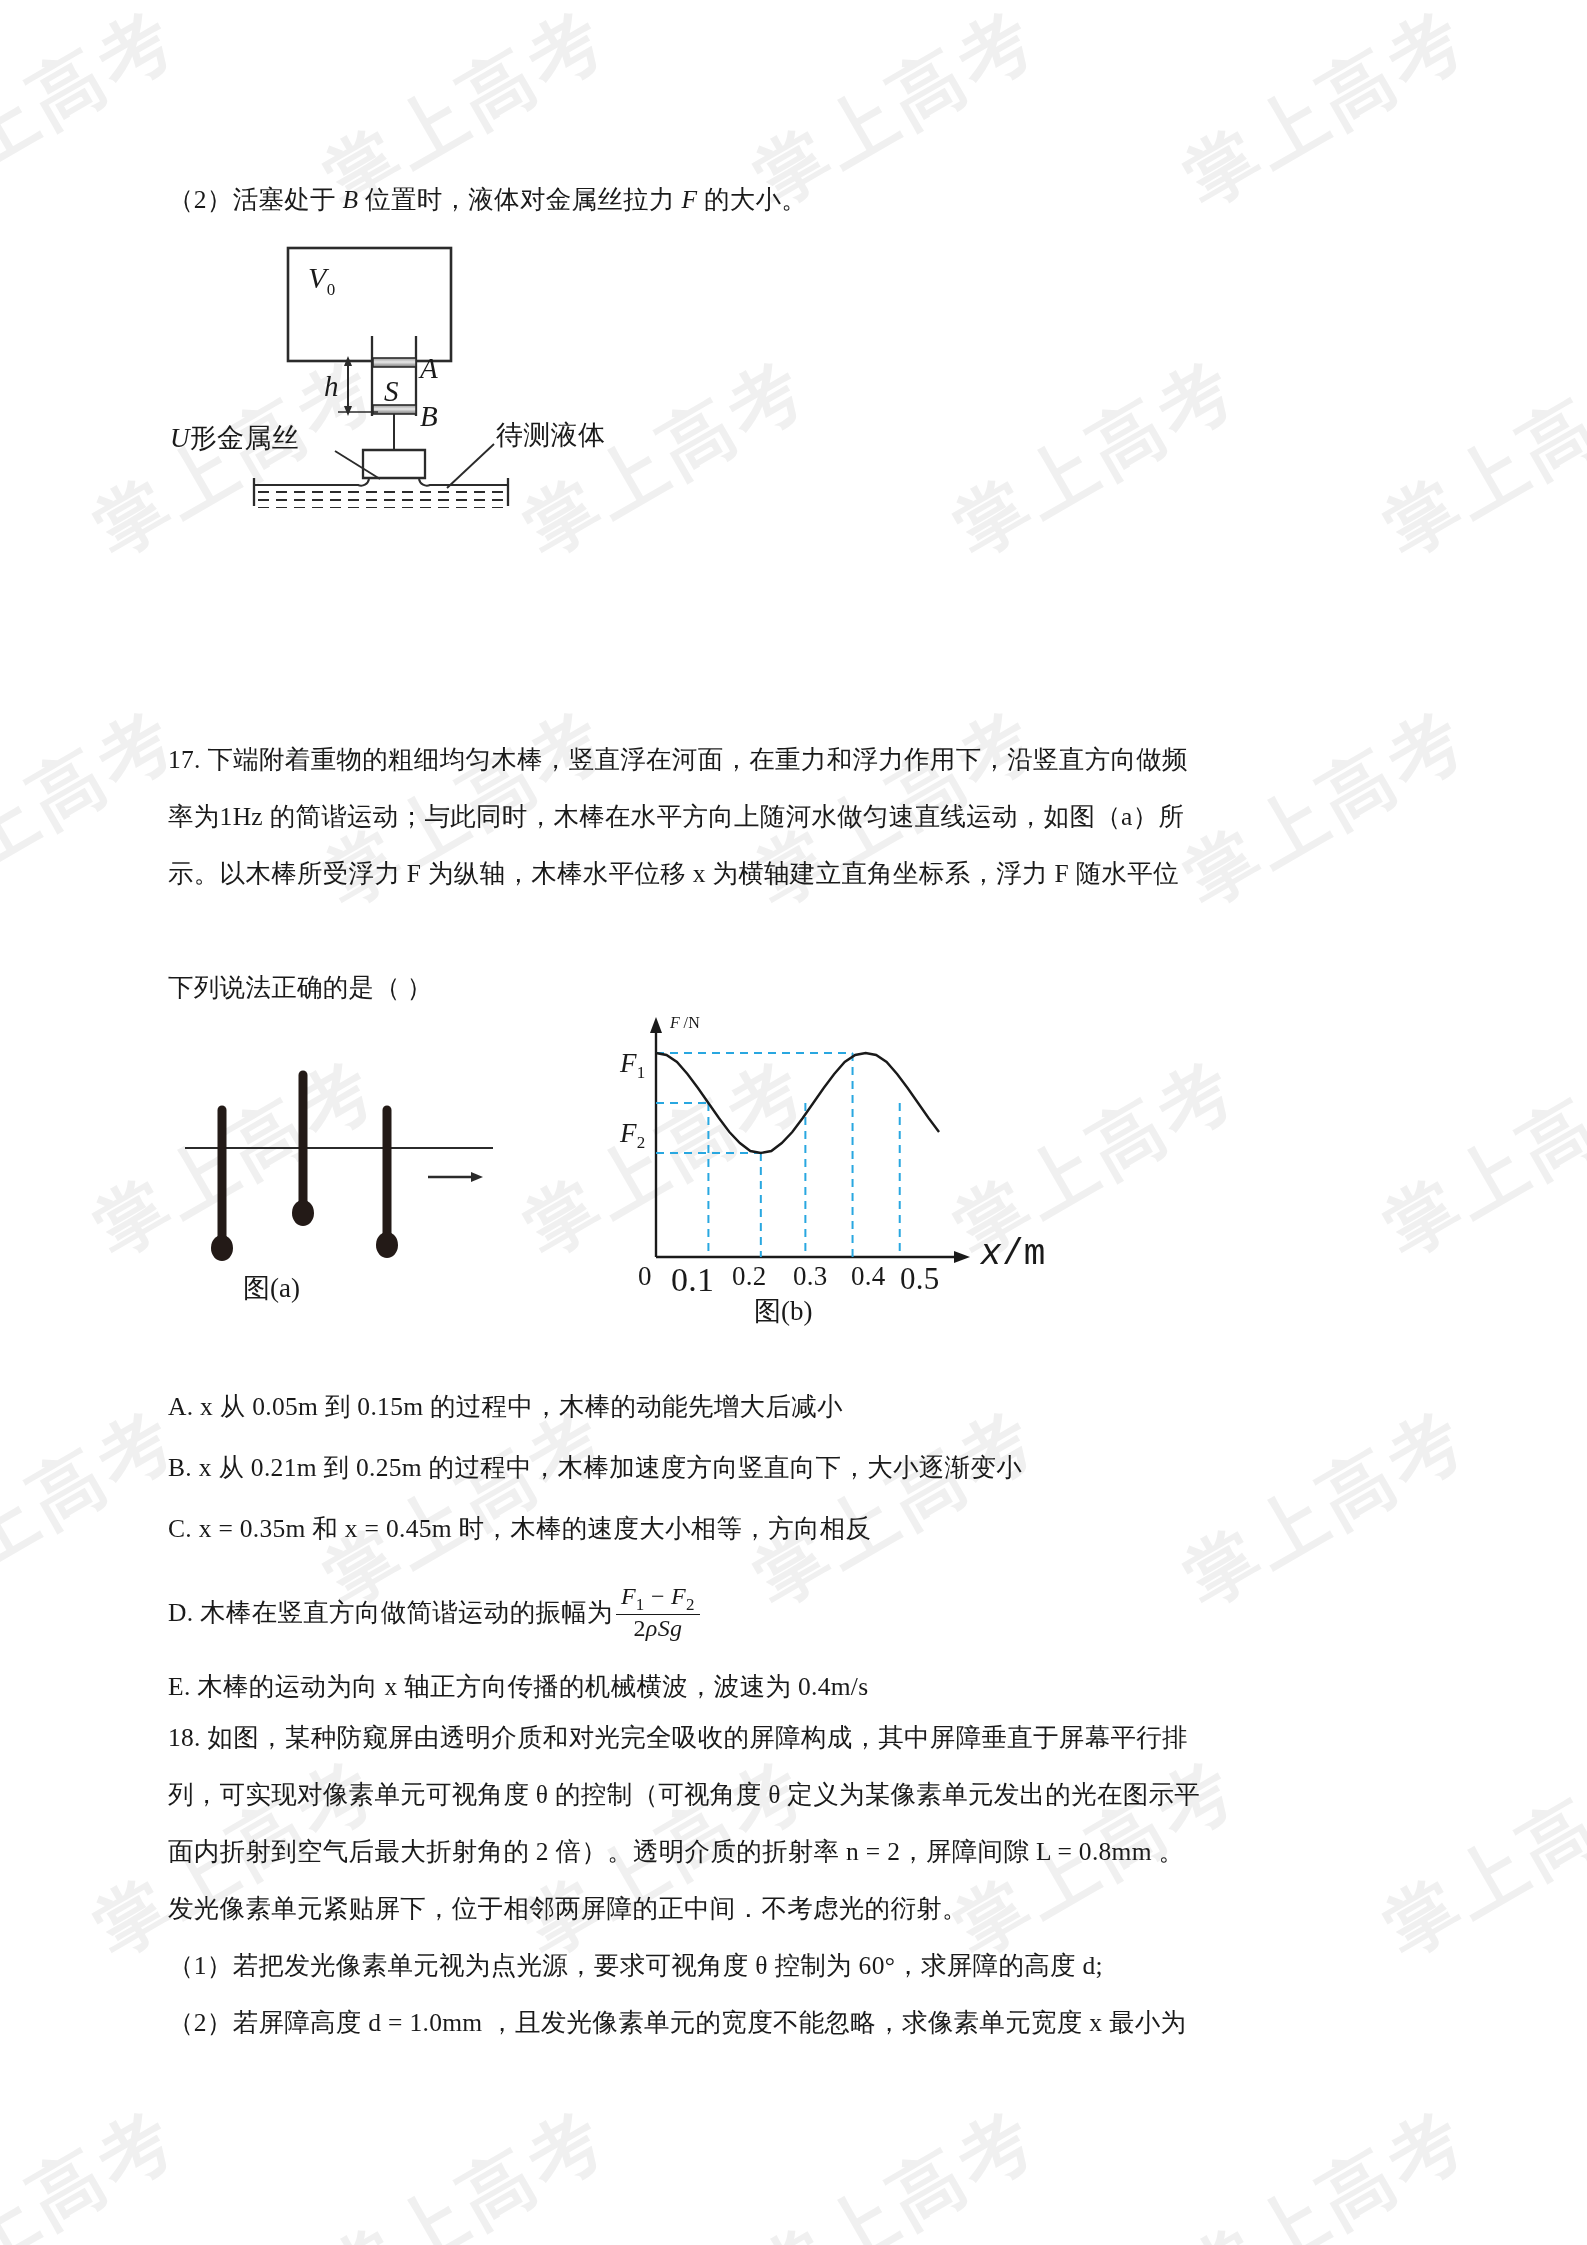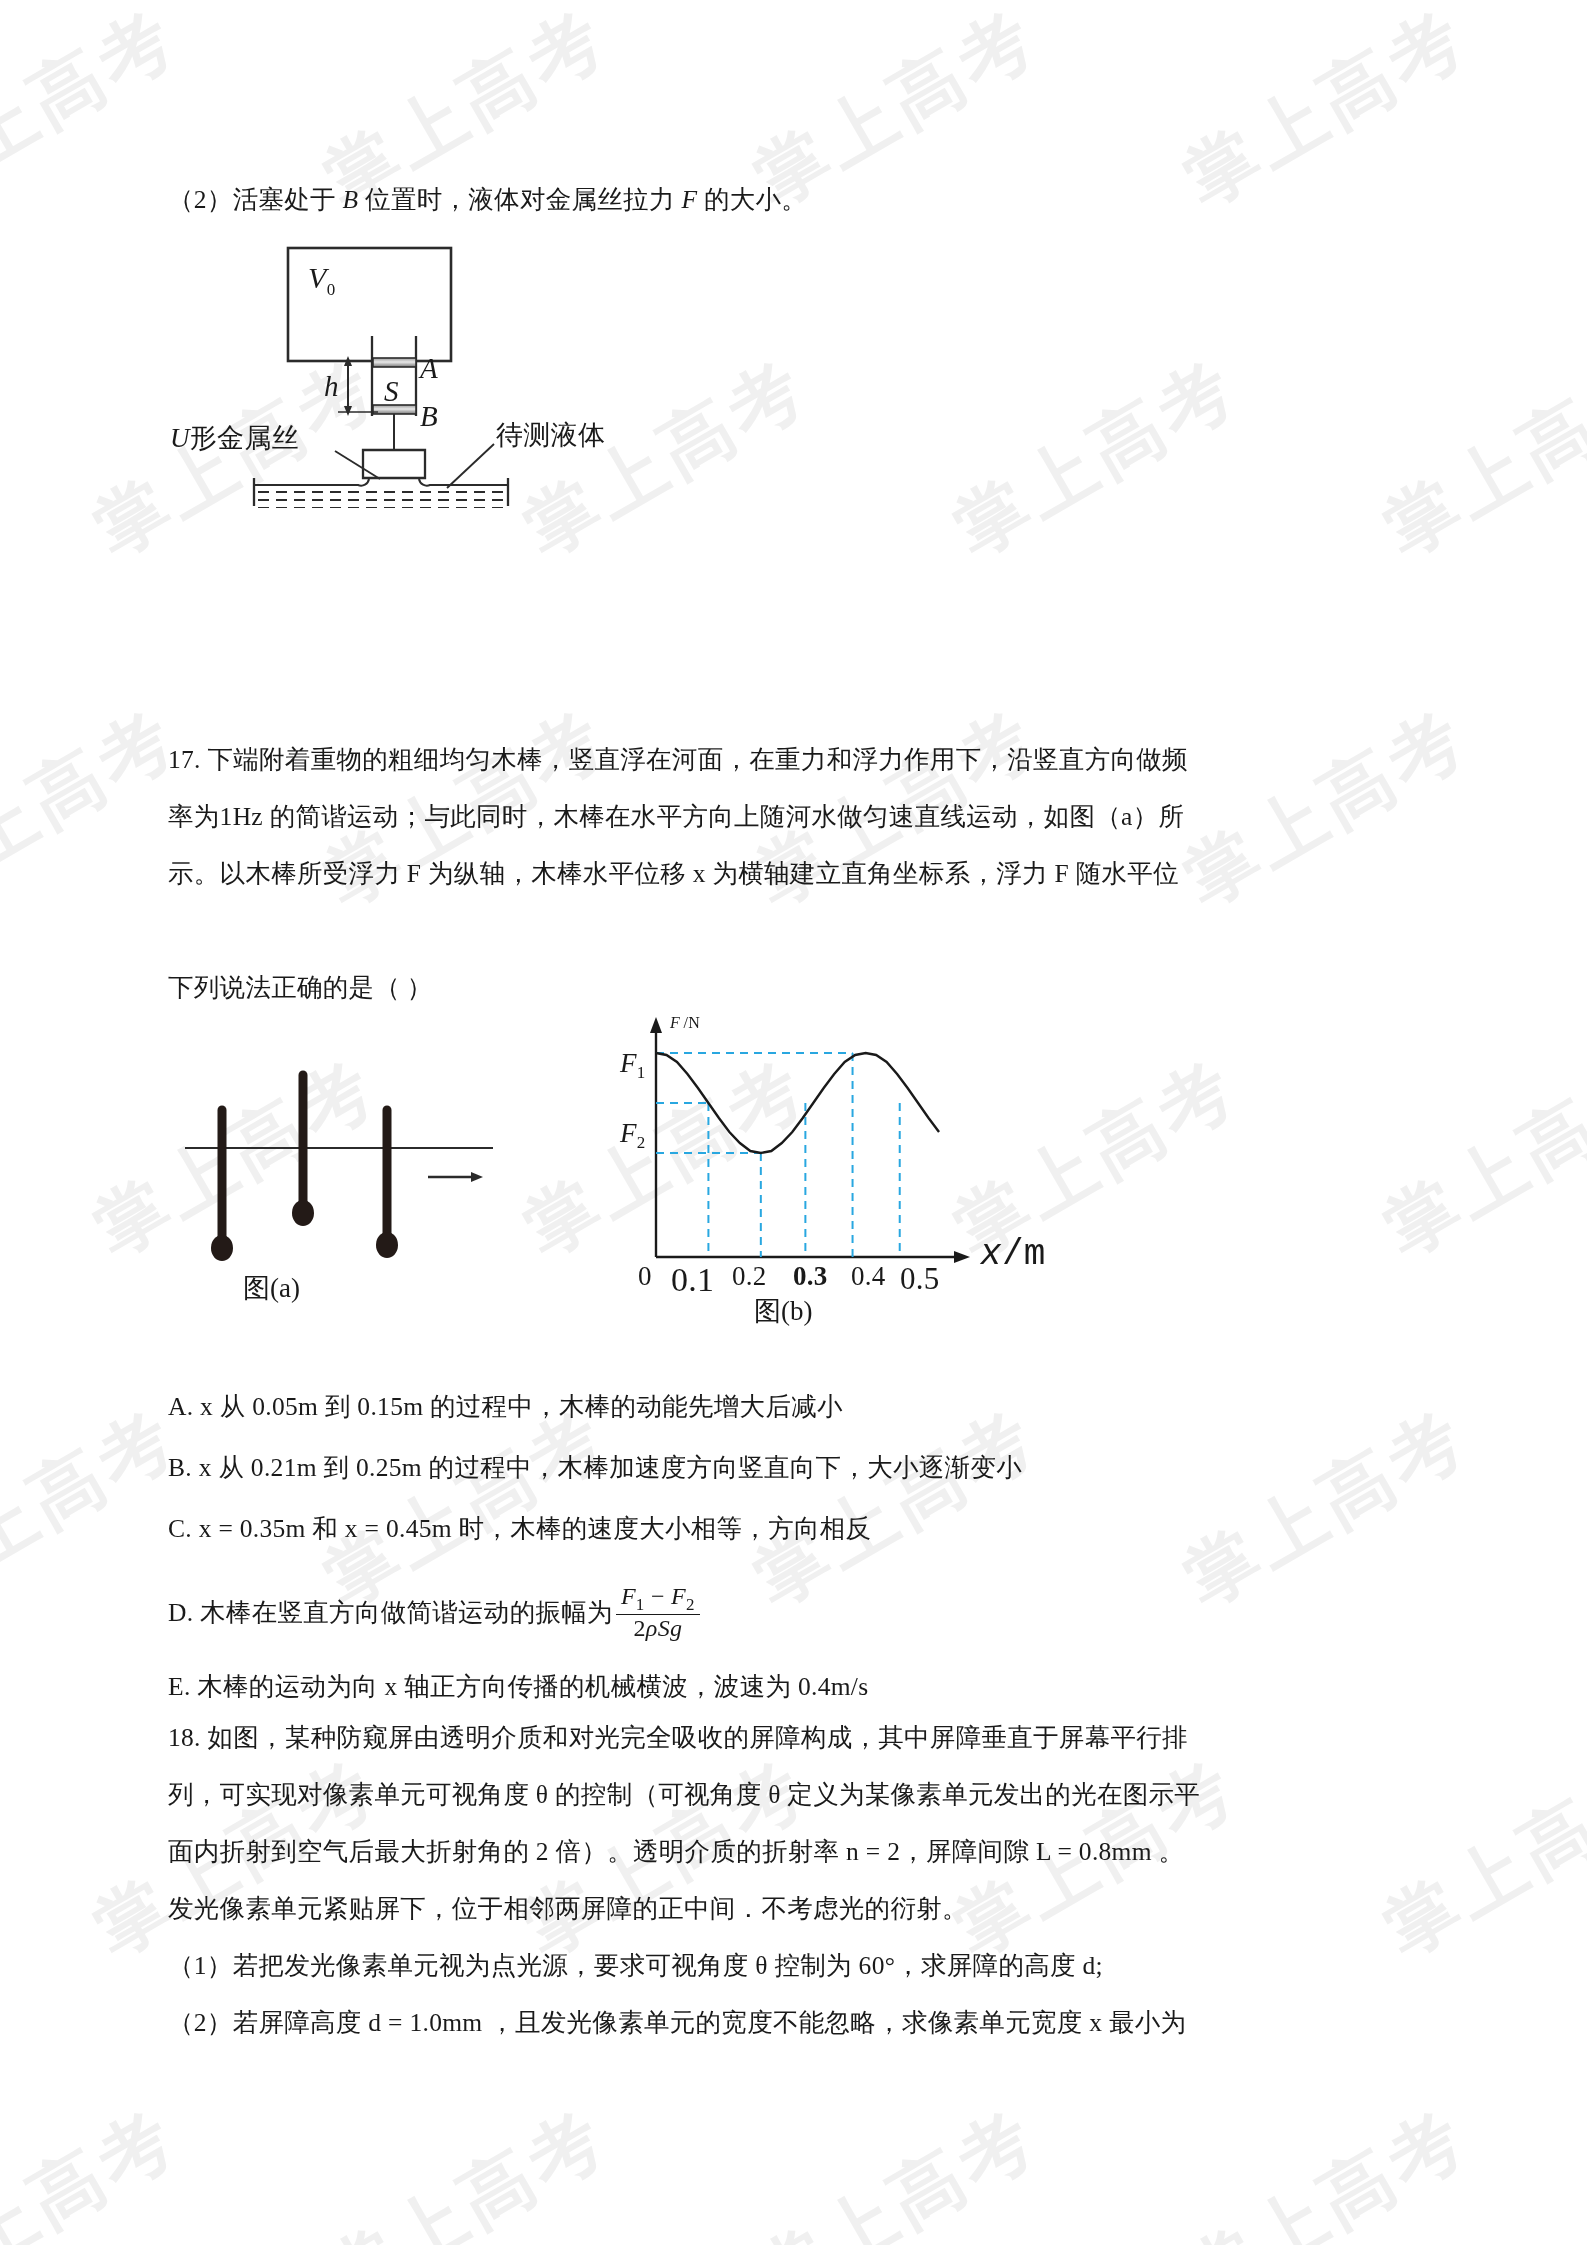--- a/index.html
+++ b/index.html
@@ -204,21 +204,21 @@
     </div>
     <div class="txt" style="left:372px;top:228px;font-size:36px;font-family:Liberation Mono, monospace;">
       <span class="it">x</span>/m
     </div>
     <div class="txt" style="left:30px;top:255px;font-size:27px;">0</div>
     <div class="txt" style="left:12px;top:42px;font-size:27px;"><span class="it">F</span><span class="sub-n">1</span></div>
     <div class="txt" style="left:12px;top:112px;font-size:27px;"><span class="it">F</span><span class="sub-n">2</span></div>
 
     <div class="txt" style="left:63px;top:255px;font-size:34px;">0.1</div>
     <div class="txt" style="left:124px;top:255px;font-size:27px;">0.2</div>
-    <div class="txt" style="left:185px;top:255px;font-size:27px;font-weight:bold;">0.3</div>
+    <div class="txt" style="left:185px;top:255px;font-size:27px;">0.3</div>
     <div class="txt" style="left:243px;top:255px;font-size:27px;">0.4</div>
     <div class="txt" style="left:292px;top:255px;font-size:31px;">0.5</div>
 
     <div class="figcap" style="left:146px;top:288px;">图(b)</div>
   </div>
 
   <div class="txt" style="left:168px;top:1392px;">A. x 从 0.05m 到 0.15m 的过程中，木棒的动能先增大后减小</div>
   <div class="txt" style="left:168px;top:1453px;">B. x 从 0.21m 到 0.25m 的过程中，木棒加速度方向竖直向下，大小逐渐变小</div>
   <div class="txt" style="left:168px;top:1514px;">C.  x = 0.35m 和 x = 0.45m 时，木棒的速度大小相等，方向相反</div>
 

